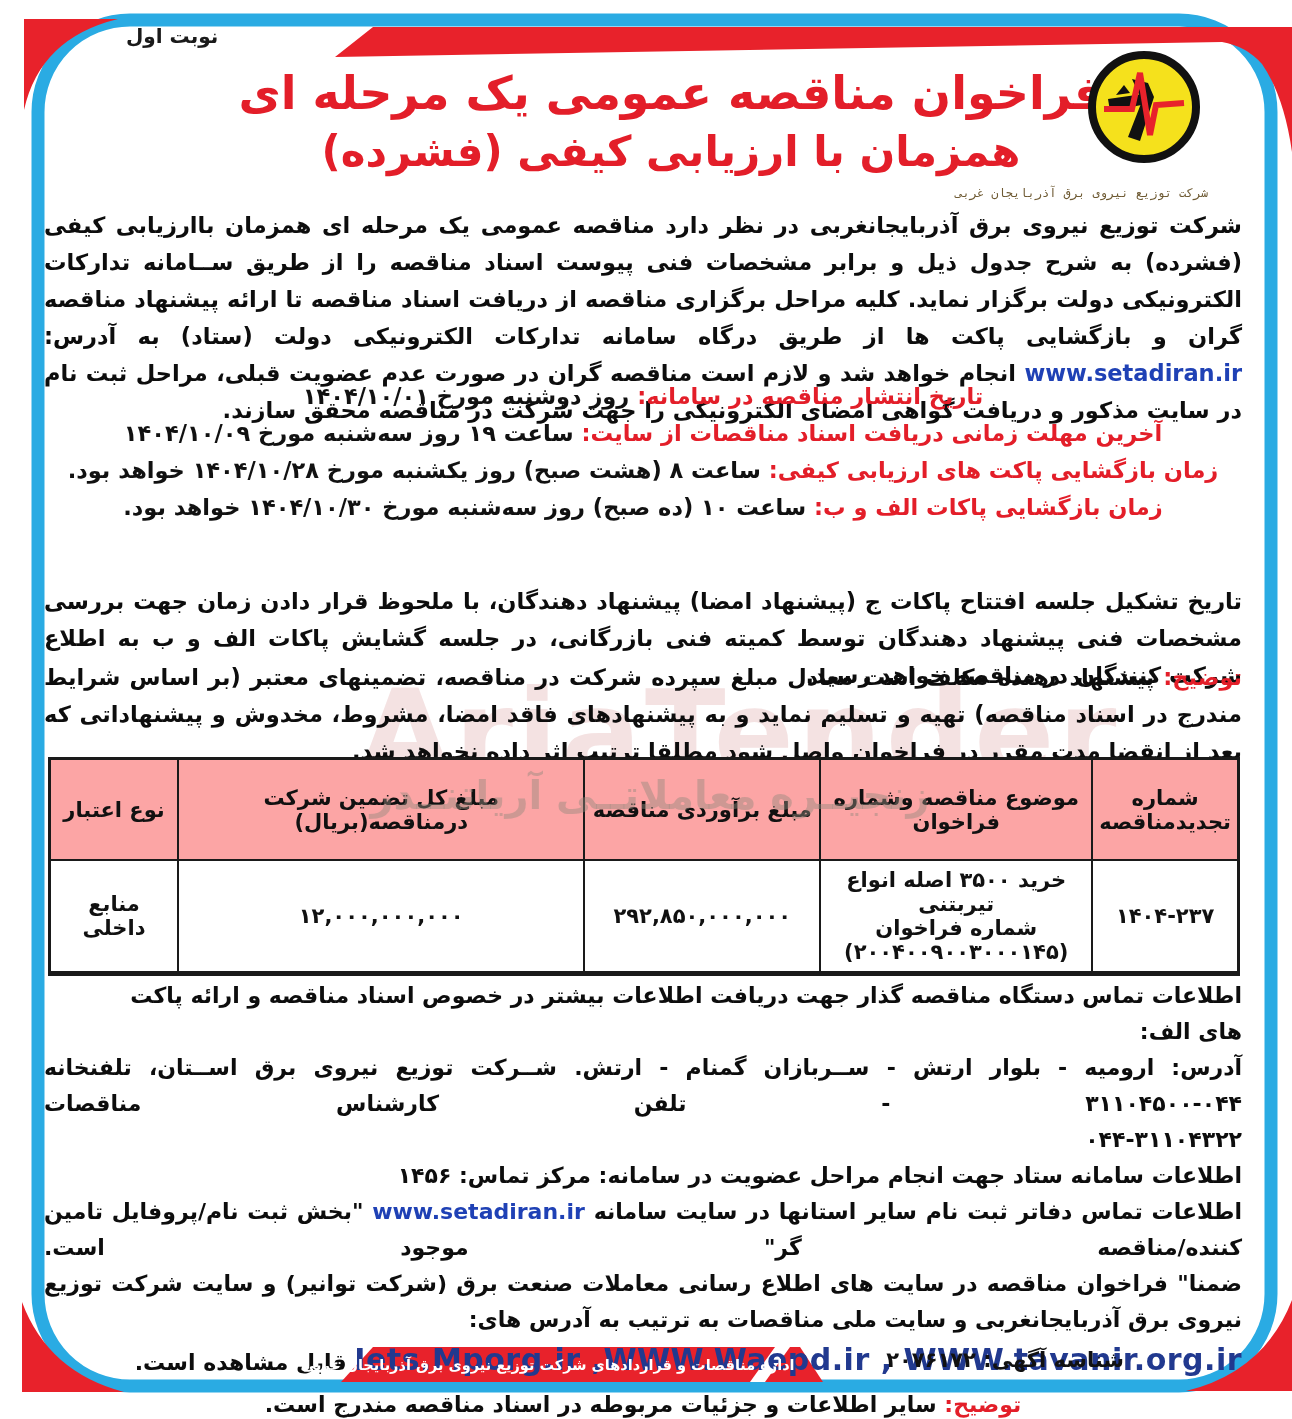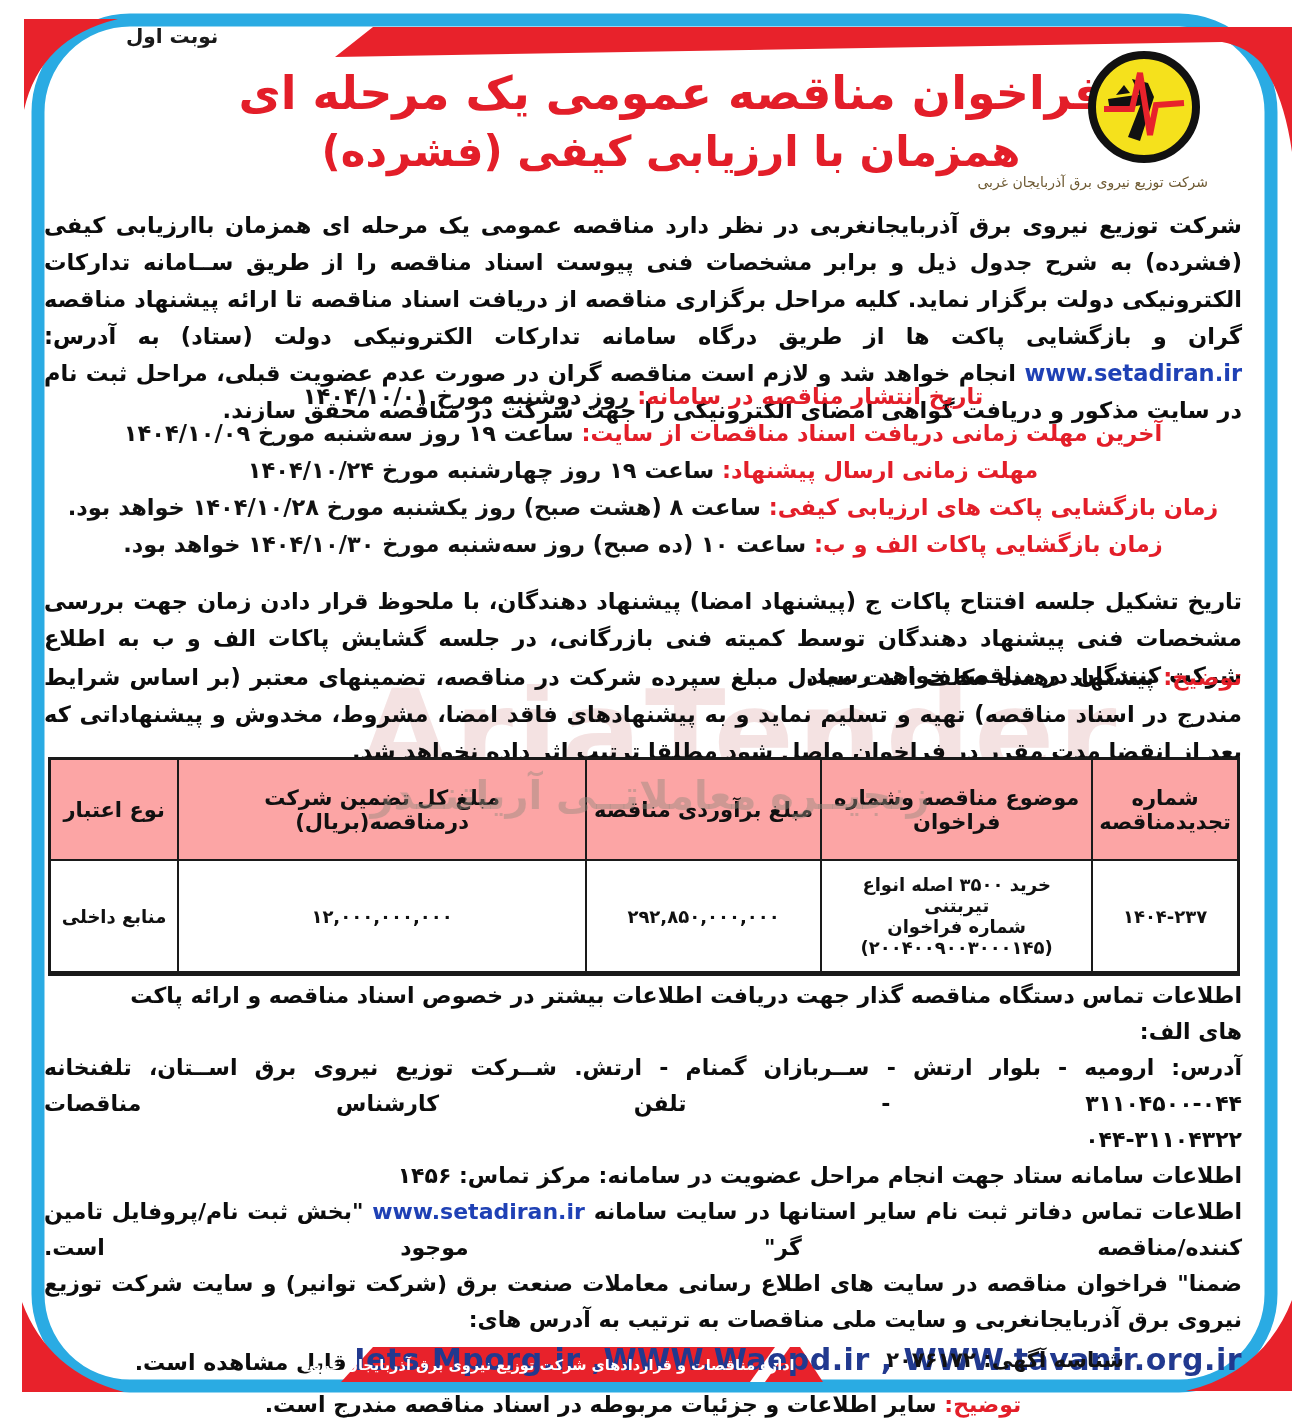--- a/index.html
+++ b/index.html
@@ -19,21 +19,21 @@
     position:absolute;top:772px;left:280px;width:740px;z-index:3;
     font-size:40px;font-weight:bold;color:rgba(148,138,126,0.45);
     text-align:center;pointer-events:none;letter-spacing:6px;
   }
   .content{position:absolute;inset:0;z-index:2;}
   .note-top{position:absolute;top:24px;left:126px;font-size:20px;font-weight:bold;color:#1a1a1a;}
   .title-block{position:absolute;top:66px;right:160px;left:210px;text-align:center;line-height:1.2;}
   .title-l1{font-size:46px;font-weight:bold;color:#e31e29;}
   .title-l2{font-size:42px;font-weight:bold;color:#e31e29;margin-top:6px;}
   .logo-wrap{position:absolute;top:48px;right:84px;width:128px;text-align:center;}
-  .logo-caption{font-size:14px;color:#6e5a33;margin-top:4px;white-space:nowrap;}
+  .logo-caption{font-size:12px;color:#6e5a33;margin-top:16px;white-space:nowrap;font-family:Liberation Mono, monospace;}
   .body-j{
     position:absolute;right:50px;left:44px;text-align:justify;
     font-size:22.5px;font-weight:bold;line-height:37px;color:#0d0d0d;
   }
   .intro{top:184px;}
   .committee{top:560px;font-weight:bold;}
   .note1{top:636px;}
   .red{color:#e31e29;font-weight:bold;}
   .url-blue{color:#1f41b5;font-weight:bold;direction:ltr;unicode-bidi:embed;}
   .schedule{position:absolute;top:378px;right:50px;left:44px;text-align:center;
@@ -42,21 +42,21 @@
     position:absolute;top:757px;right:52px;left:48px;z-index:2;
     border-collapse:collapse;width:calc(100% - 100px);
     border:3px solid #1a1a1a;
   }
   .tender-table th{
     background:#fca5a5;border:2.5px solid #1a1a1a;height:95px;
     font-size:21px;font-weight:bold;color:#111;padding:2px 6px;
   }
   .tender-table td{
     background:#fff;border:2.5px solid #1a1a1a;height:106px;
-    font-size:18px;font-weight:bold;text-align:center;padding:2px 6px;
+    font-size:21px;font-weight:bold;text-align:center;padding:2px 6px;
   }
   .tender-table{border-bottom:5px solid #1a1a1a;}
   .ltr-num{direction:ltr;unicode-bidi:embed;}
   .contact{position:absolute;top:978px;right:50px;left:44px;
     font-size:22px;font-weight:bold;line-height:36px;color:#0d0d0d;}
   .c-line{margin:0;}
   .c-just{text-align:justify;text-align-last:justify;}
   .c-just2{text-align:justify;}
   .c-right{text-align:right;padding-left:45px;}
   .urls-line{margin-top:4px;font-size:22px;}
@@ -110,21 +110,20 @@
       <div class="logo-caption">شرکت توزیع نیروی برق آذربایجان غربی</div>
     </div>
 
     <p class="body-j intro"><span>شرکت توزیع نیروی برق آذربایجانغربی در نظر دارد مناقصه عمومی یک مرحله ای همزمان باارزیابی کیفی (فشرده) به شرح جدول ذیل و برابر مشخصات فنی پیوست اسناد مناقصه را از طریق ســامانه تدارکات الکترونیکی دولت برگزار نماید. کلیه مراحل برگزاری مناقصه از دریافت اسناد مناقصه تا ارائه پیشنهاد مناقصه گران و بازگشایی پاکت ها از طریق درگاه سامانه تدارکات الکترونیکی دولت (ستاد) به آدرس:</span>
       <span class="url-blue">www.setadiran.ir</span>
       <span>انجام خواهد شد و لازم است مناقصه گران در صورت عدم عضویت قبلی، مراحل ثبت نام در سایت مذکور و دریافت گواهی امضای الکترونیکی را جهت شرکت در مناقصه محقق سازند.</span></p>
 
     <div class="schedule">
       <div><span class="red">تاریخ انتشار مناقصه در سامانه:</span> <span>روز دوشنبه مورخ ۱۴۰۴/۱۰/۰۱</span></div>
       <div><span class="red">آخرین مهلت زمانی دریافت اسناد مناقصات از سایت:</span> <span>ساعت ۱۹ روز سه‌شنبه مورخ ۱۴۰۴/۱۰/۰۹</span></div>
-      <div><span class="red">مهلت زمانی ارسال پیشنهاد:</span> <span>ساعت ۱۹ روز چهارشنبه مورخ ۱۴۰۴/۱۰/۲۴</span></div>
       <div><span class="red">زمان بازگشایی پاکت های ارزیابی کیفی:</span> <span>ساعت ۸ (هشت صبح) روز یکشنبه مورخ ۱۴۰۴/۱۰/۲۸ خواهد بود.</span></div>
       <div><span class="red">زمان بازگشایی پاکات الف و ب:</span> <span>ساعت ۱۰ (ده صبح) روز سه‌شنبه مورخ ۱۴۰۴/۱۰/۳۰ خواهد بود.</span></div>
     </div>
 
     <p class="body-j committee">تاریخ تشکیل جلسه افتتاح پاکات ج (پیشنهاد امضا) پیشنهاد دهندگان، با ملحوظ قرار دادن زمان جهت بررسی مشخصات فنی پیشنهاد دهندگان توسط کمیته فنی بازرگانی، در جلسه گشایش پاکات الف و ب به اطلاع شرکت کنندگان در مناقصه خواهد رسید.</p>
 
     <p class="body-j note1"><span class="red">توضیح:</span> <span>پیشنهاد دهنده مکلف است معادل مبلغ سپرده شرکت در مناقصه، تضمینهای معتبر (بر اساس شرایط مندرج در اسناد مناقصه) تهیه و تسلیم نماید و به پیشنهادهای فاقد امضا، مشروط، مخدوش و پیشنهاداتی که بعد از انقضا مدت مقرر در فراخوان واصل شود مطلقا ترتیب اثر داده نخواهد شد.</span></p>
 
     <table class="tender-table">
       <tbody>

